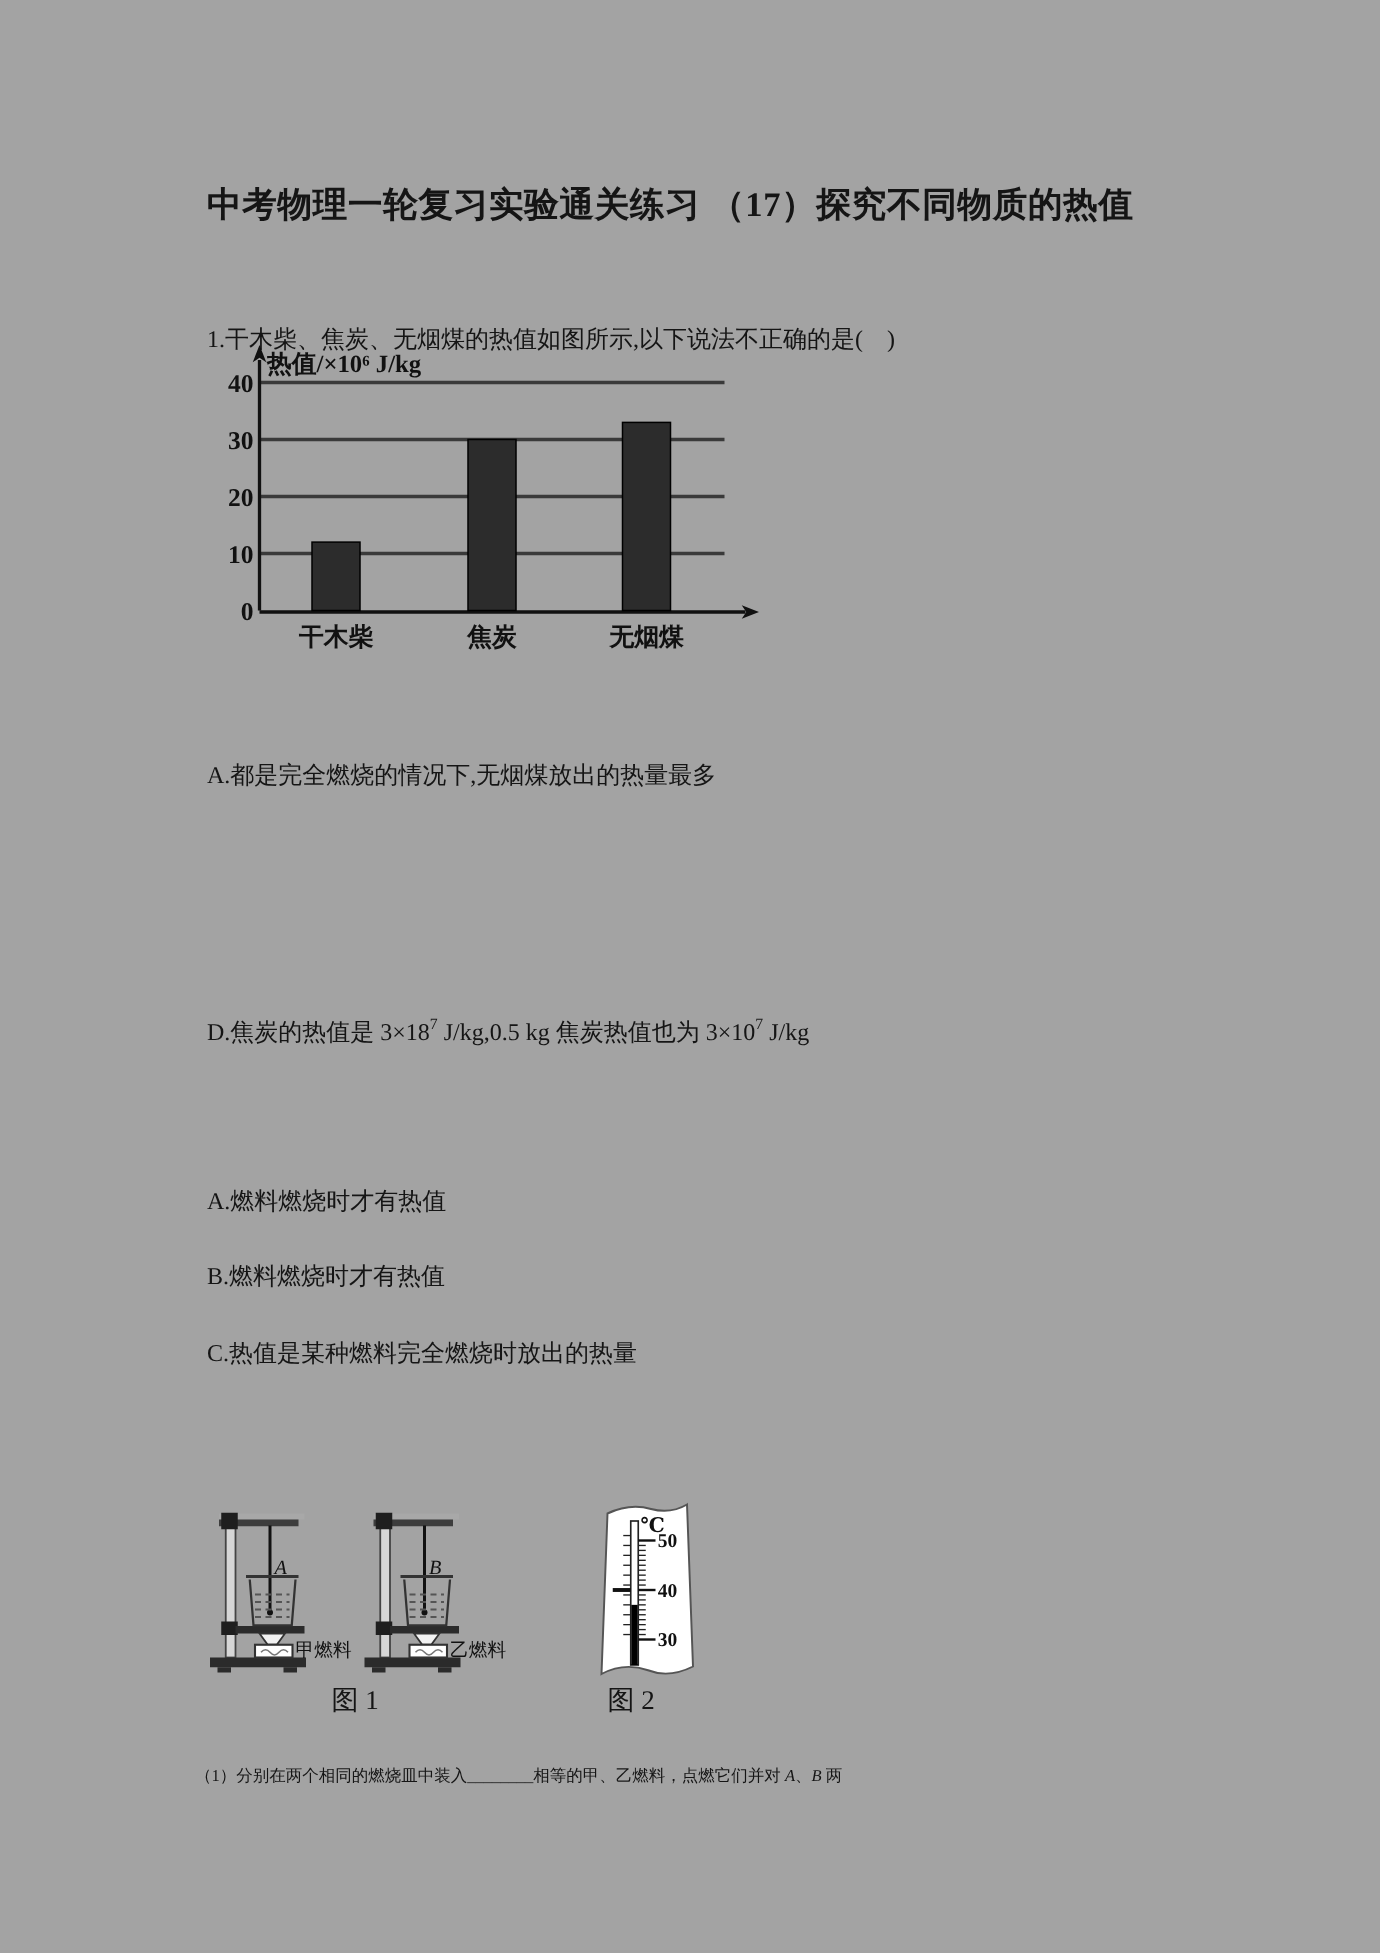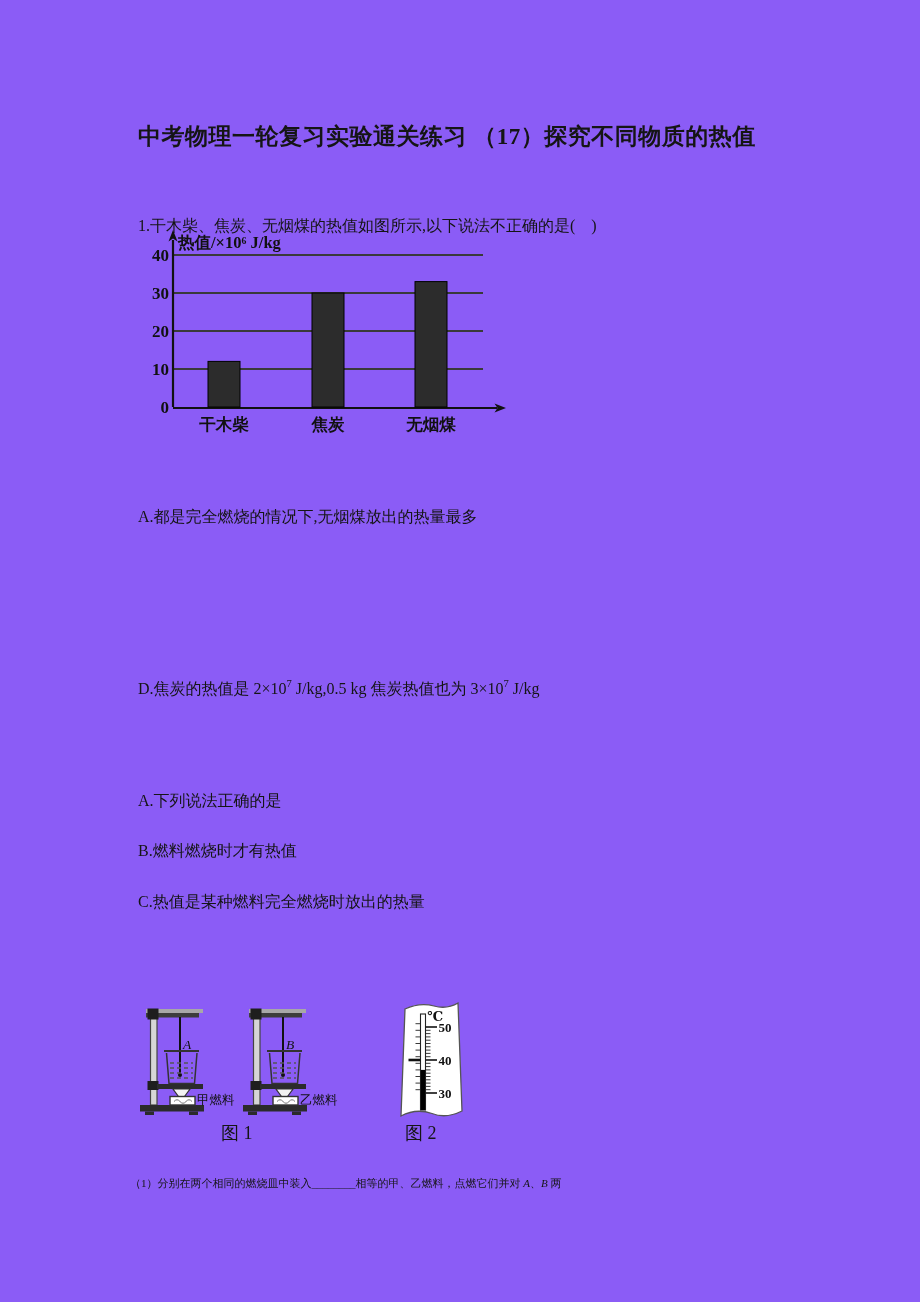--- a/index.html
+++ b/index.html
@@ -1,21 +1,21 @@
 <!DOCTYPE html>
 <html><head>
 <meta charset="utf-8">
 <style>
   * { margin:0; padding:0; box-sizing:border-box; }
   html,body { background:#ffffff; }
   body {
     width:920px; height:1302px; position:relative; overflow:hidden;
     font-family:"Liberation Serif","DejaVu Serif",serif; color:#151515;
   }
-  .page { position:absolute; inset:0; background:#8b5cf6; }
+  .page { position:absolute; inset:0; background:#a3a3a3; }
   .title {
     position:absolute; left:138px; top:121px;
     font-size:23px; font-weight:700; white-space:pre; letter-spacing:0.5px;
   }
   .line { position:absolute; left:138px; font-size:16px; white-space:pre;margin-top:28px; }
   .part-line { left:130px; font-size:11px; }
   .sup { font-size:10.5px; vertical-align:7px; }
   .i { font-style:italic; }
   .caption { position:absolute; font-size:18px; white-space:pre; }
   svg { position:absolute; overflow:visible; }
@@ -54,23 +54,23 @@
       <rect x="58" y="133.4" width="32" height="45.599999999999994" fill="#2c2c2c" stroke="#000" stroke-width="1"></rect>
       <rect x="162" y="65" width="32" height="114" fill="#2c2c2c" stroke="#000" stroke-width="1"></rect>
       <rect x="265" y="53.60000000000001" width="32" height="125.39999999999999" fill="#2c2c2c" stroke="#000" stroke-width="1"></rect>
       <text x="74" y="202" text-anchor="middle" class="ccat">干木柴</text>
       <text x="178" y="202" text-anchor="middle" class="ccat">焦炭</text>
       <text x="281" y="202" text-anchor="middle" class="ccat">无烟煤</text>
       <text x="28" y="20" class="cylab">热值/×10⁶ J/kg</text>
     </svg>
 
   <div class="line" style="top:479px">A.都是完全燃烧的情况下,无烟煤放出的热量最多</div>
-  <div class="line" style="top:650px"><span>D.焦炭的热值是 2×10</span><span class="sup">7</span><span> J/kg,0.5 kg 焦炭热值也为 3×10</span><span class="sup">7</span><span> J/kg</span></div>
+  <div class="line" style="top:650px"><span>D.焦炭的热值是 3×18</span><span class="sup">7</span><span> J/kg,0.5 kg 焦炭热值也为 3×10</span><span class="sup">7</span><span> J/kg</span></div>
 
-  <div class="line" style="top:763px">A.下列说法正确的是</div>
+  <div class="line" style="top:763px">A.燃料燃烧时才有热值</div>
   <div class="line" style="top:813px">B.燃料燃烧时才有热值</div>
   <div class="line" style="top:864px">C.热值是某种燃料完全燃烧时放出的热量</div>
 
 
   <svg id="fig1" width="215" height="118" style="left:133px; top:1002px">
       <g transform="translate(7,3)">
         <rect x="6" y="4" width="57" height="4" fill="#a8a8a8"></rect>
         <rect x="6" y="8" width="53" height="4.5" fill="#3d3d3d"></rect>
         <rect x="10.5" y="8" width="6.5" height="92" fill="#d6d6d6" stroke="#444" stroke-width="1.2"></rect>
         <rect x="7.5" y="3.5" width="11" height="11" fill="#1e1e1e"></rect>

